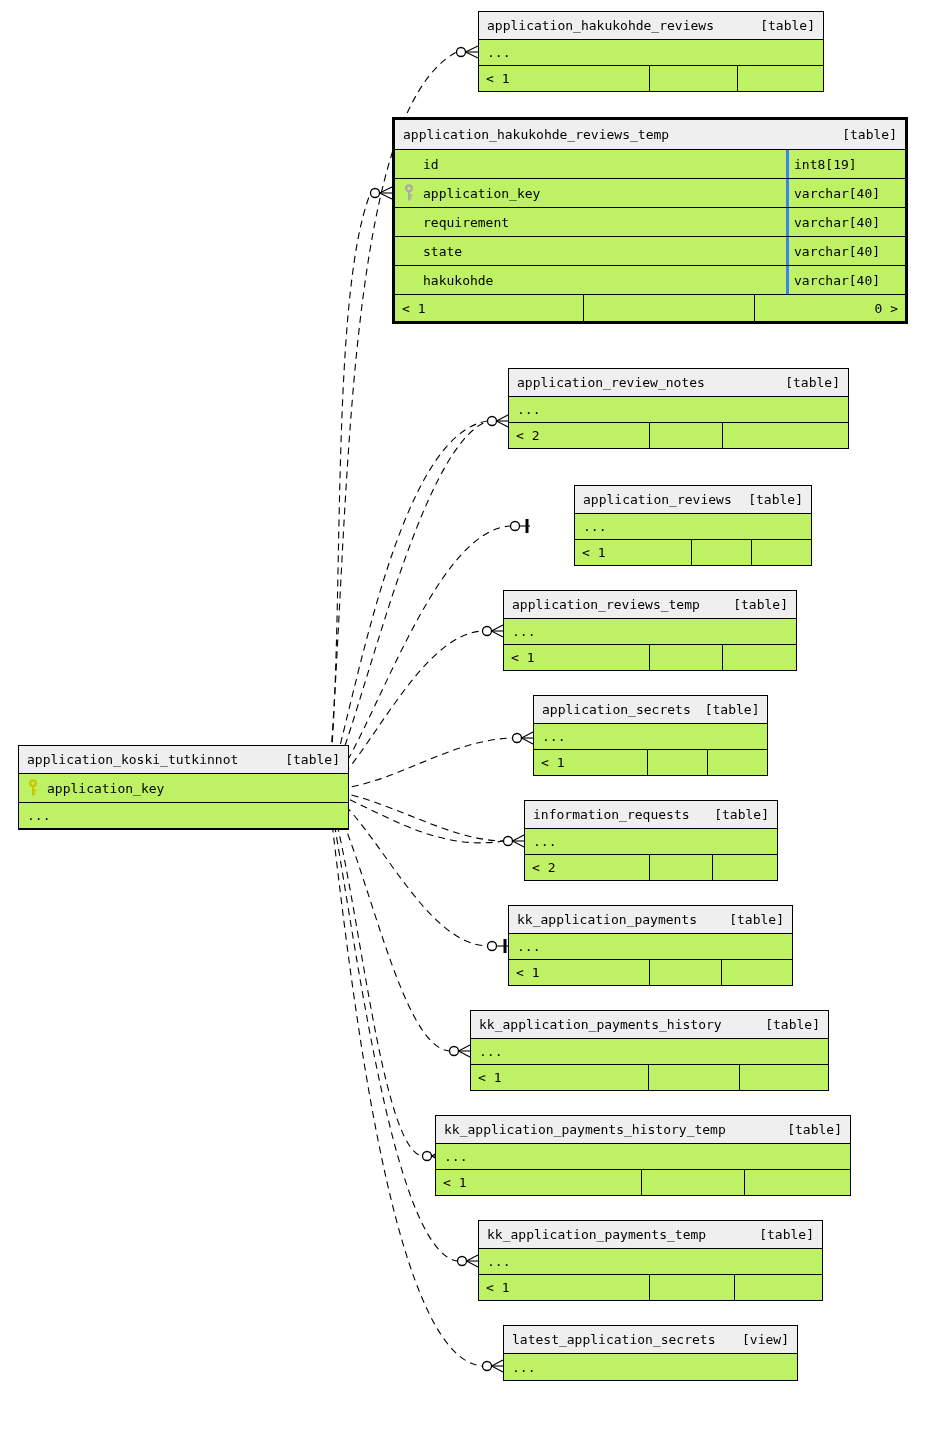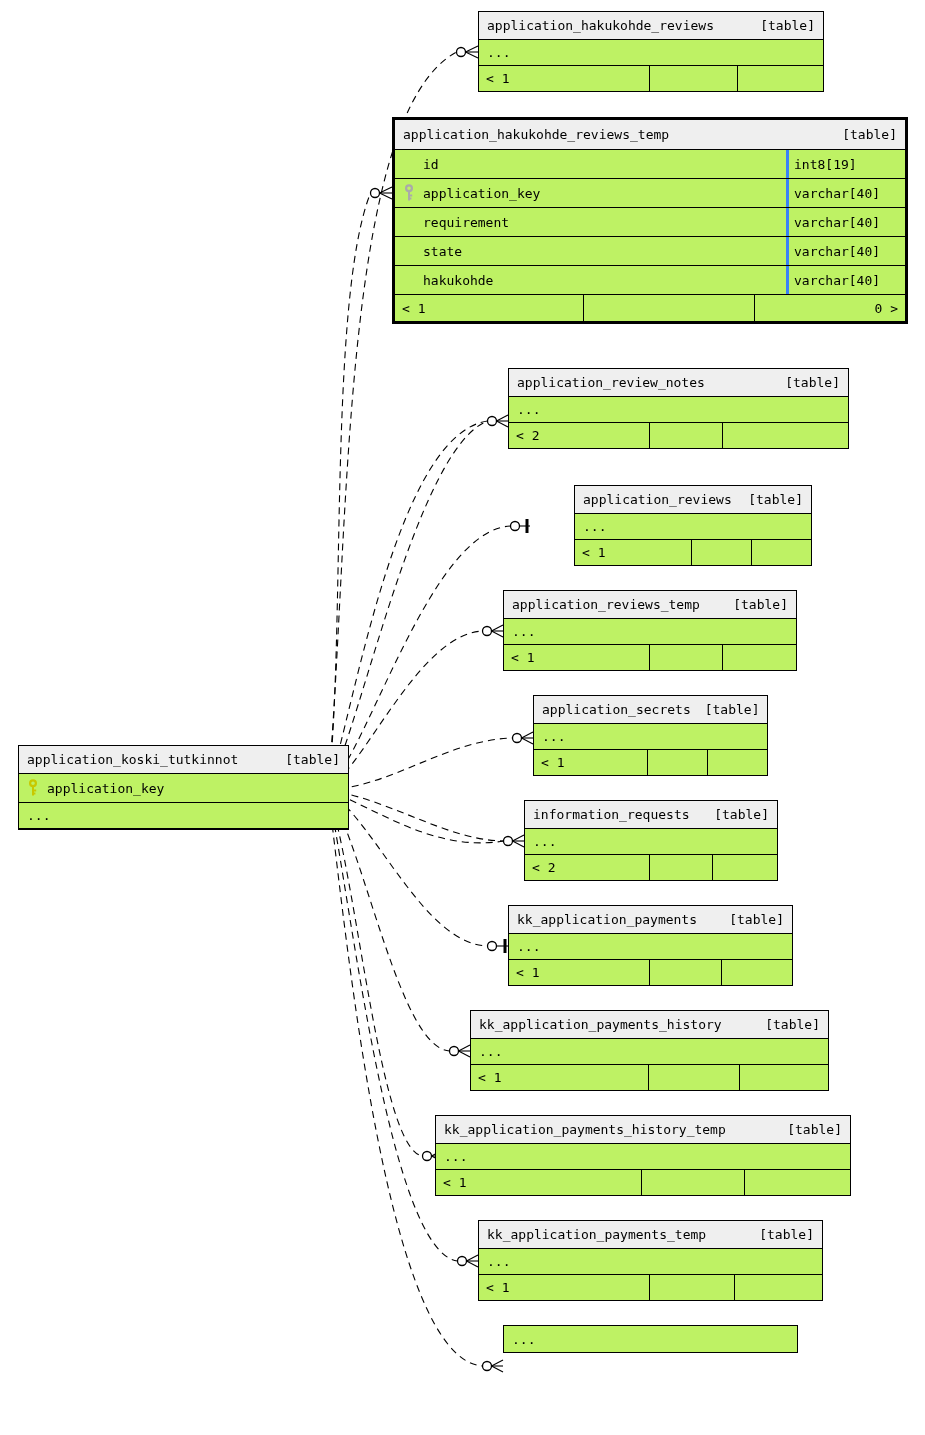--- a/index.html
+++ b/index.html
@@ -291,20 +291,24 @@
       <div class="row ellipsis">
         <span class="nm">...</span>
       </div>
       <div class="ftr">
         <span class="cell" style="width: 170px;">&lt; 1</span>
         <span class="cell" style="width: 85px;"></span>
         <span class="cell" style="width: 88px;"></span>
       </div>
     </div>
     <div class="tbl" style="left: 503px; top: 1325px; width: 295px;">
+      <div class="hdr">
+        <span>latest_application_secrets</span>
+        <span>[view]</span>
+      </div>
       <div class="row ellipsis no-b">
         <span class="nm">...</span>
       </div>
     </div>
     <div class="tbl" style="left: 18px; top: 745px; width: 331px;">
       <div class="hdr">
         <span>application_koski_tutkinnot</span>
         <span>[table]</span>
       </div>
       <div class="row field">

